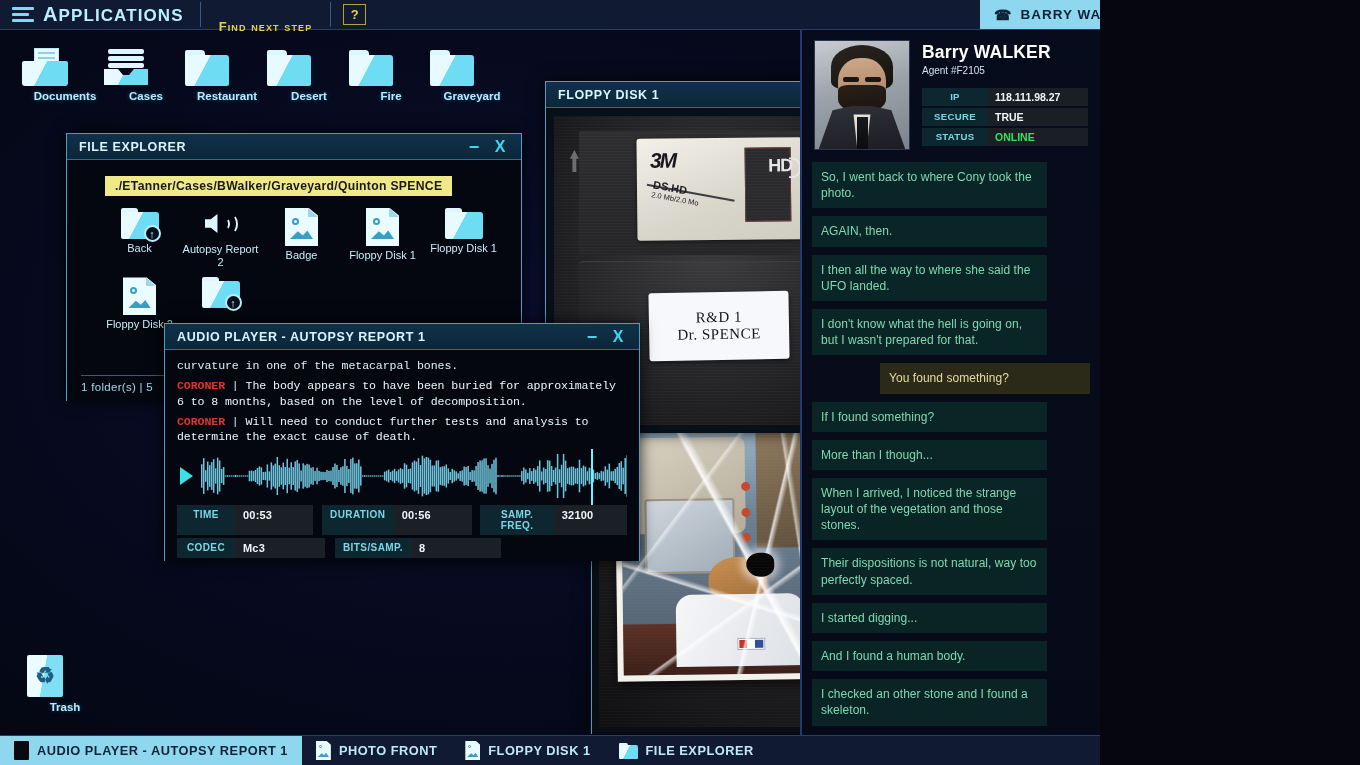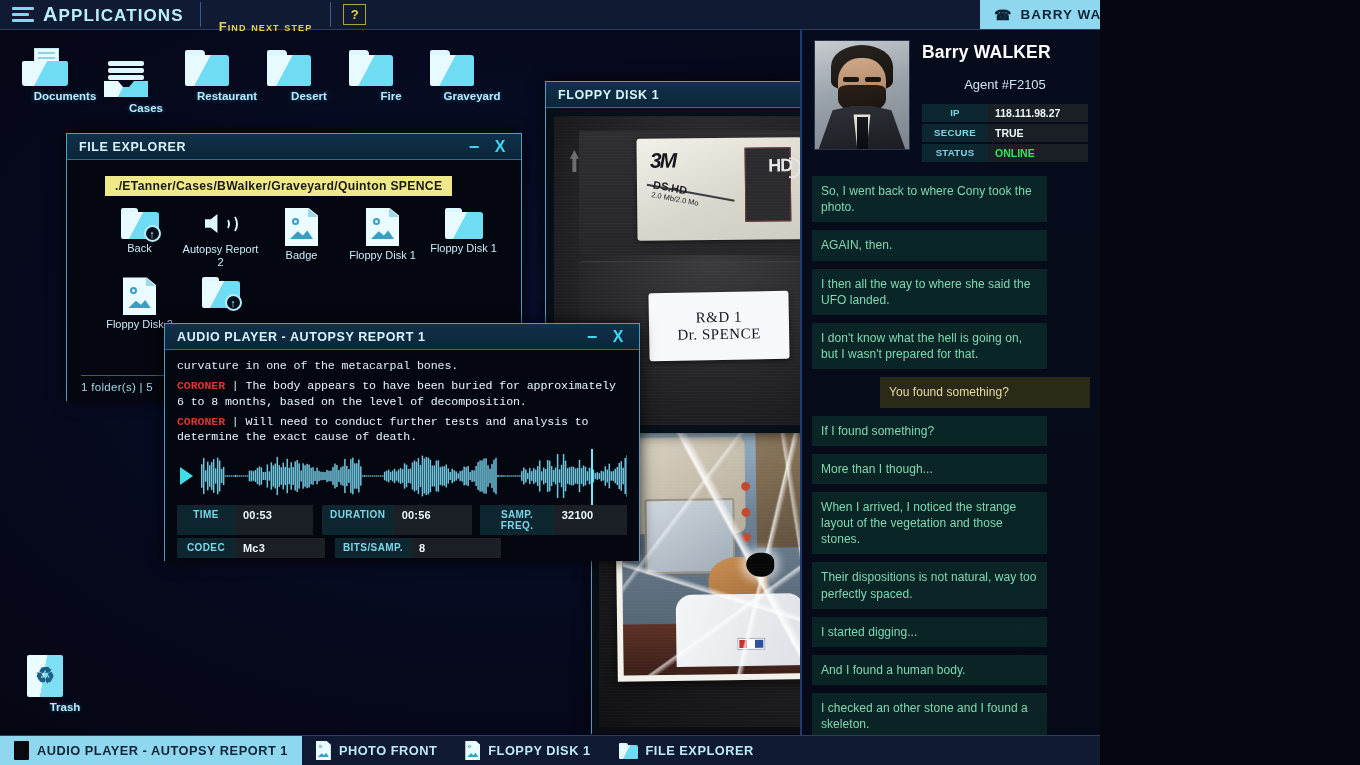--- a/index.html
+++ b/index.html
@@ -526,21 +526,21 @@
     position:absolute; left: 36%; bottom: 0; width: 28%; height: 32%;
     background: linear-gradient(170deg,#e8e4d8,#c9c5b8);
     clip-path: polygon(18% 0, 82% 0, 68% 100%, 32% 100%);
   }
   #sb-photo .bw-tie {
     position:absolute; left: 45%; bottom: 0; width: 11%; height: 30%;
     background: linear-gradient(180deg,#17181d,#0c0d10);
   }
   #sb-id { flex: 1; padding-top: 2px; }
   #sb-name { color:#ffffff; font-size: 17.5px; font-weight: bold; letter-spacing:0.2px; }
-  #sb-agent { color:#cfe2ee; font-size: 13px; margin-top: 14px; text-align: center; }
+  #sb-agent { color:#cfe2ee; font-size: 10px; margin-top: 2px; }
   #sb-stats { margin-top: 12px; }
   .sb-stat { display:flex; margin-bottom: 2px; }
   .sb-stat .k {
     width: 66px; flex:0 0 66px; background:#0d2731; color:#7fd4e6;
     font-size: 9.6px; font-weight:bold; text-align:center; padding: 3px 0; letter-spacing:0.3px;
   }
   .sb-stat .v {
     flex: 1; background:#1a1e25; padding: 3px 7px; font-size: 10.5px; font-weight:bold;
     color:#eef7fb;
   }
@@ -624,21 +624,21 @@
     <div class="docs-ico">
       <div class="sheet">
           <i></i>
           <i></i>
           <i></i>
         </div>
         <div class="pocket"></div>
     </div>
     <div class="lbl">Documents</div>
   </div>
-  <div class="desk-icon" style="left:83px; top:60px;align-items:center;">
+  <div class="desk-icon" style="left:83px; top:48px;align-items:center;">
     <div class="cases-ico">
       <i></i>
         <i></i>
         <i></i>
         <div class="tray"></div>
     </div>
     <div class="lbl">Cases</div>
   </div>
   <div class="desk-icon" style="left:164px; top:50px;">
     <div class="folder-ico">

